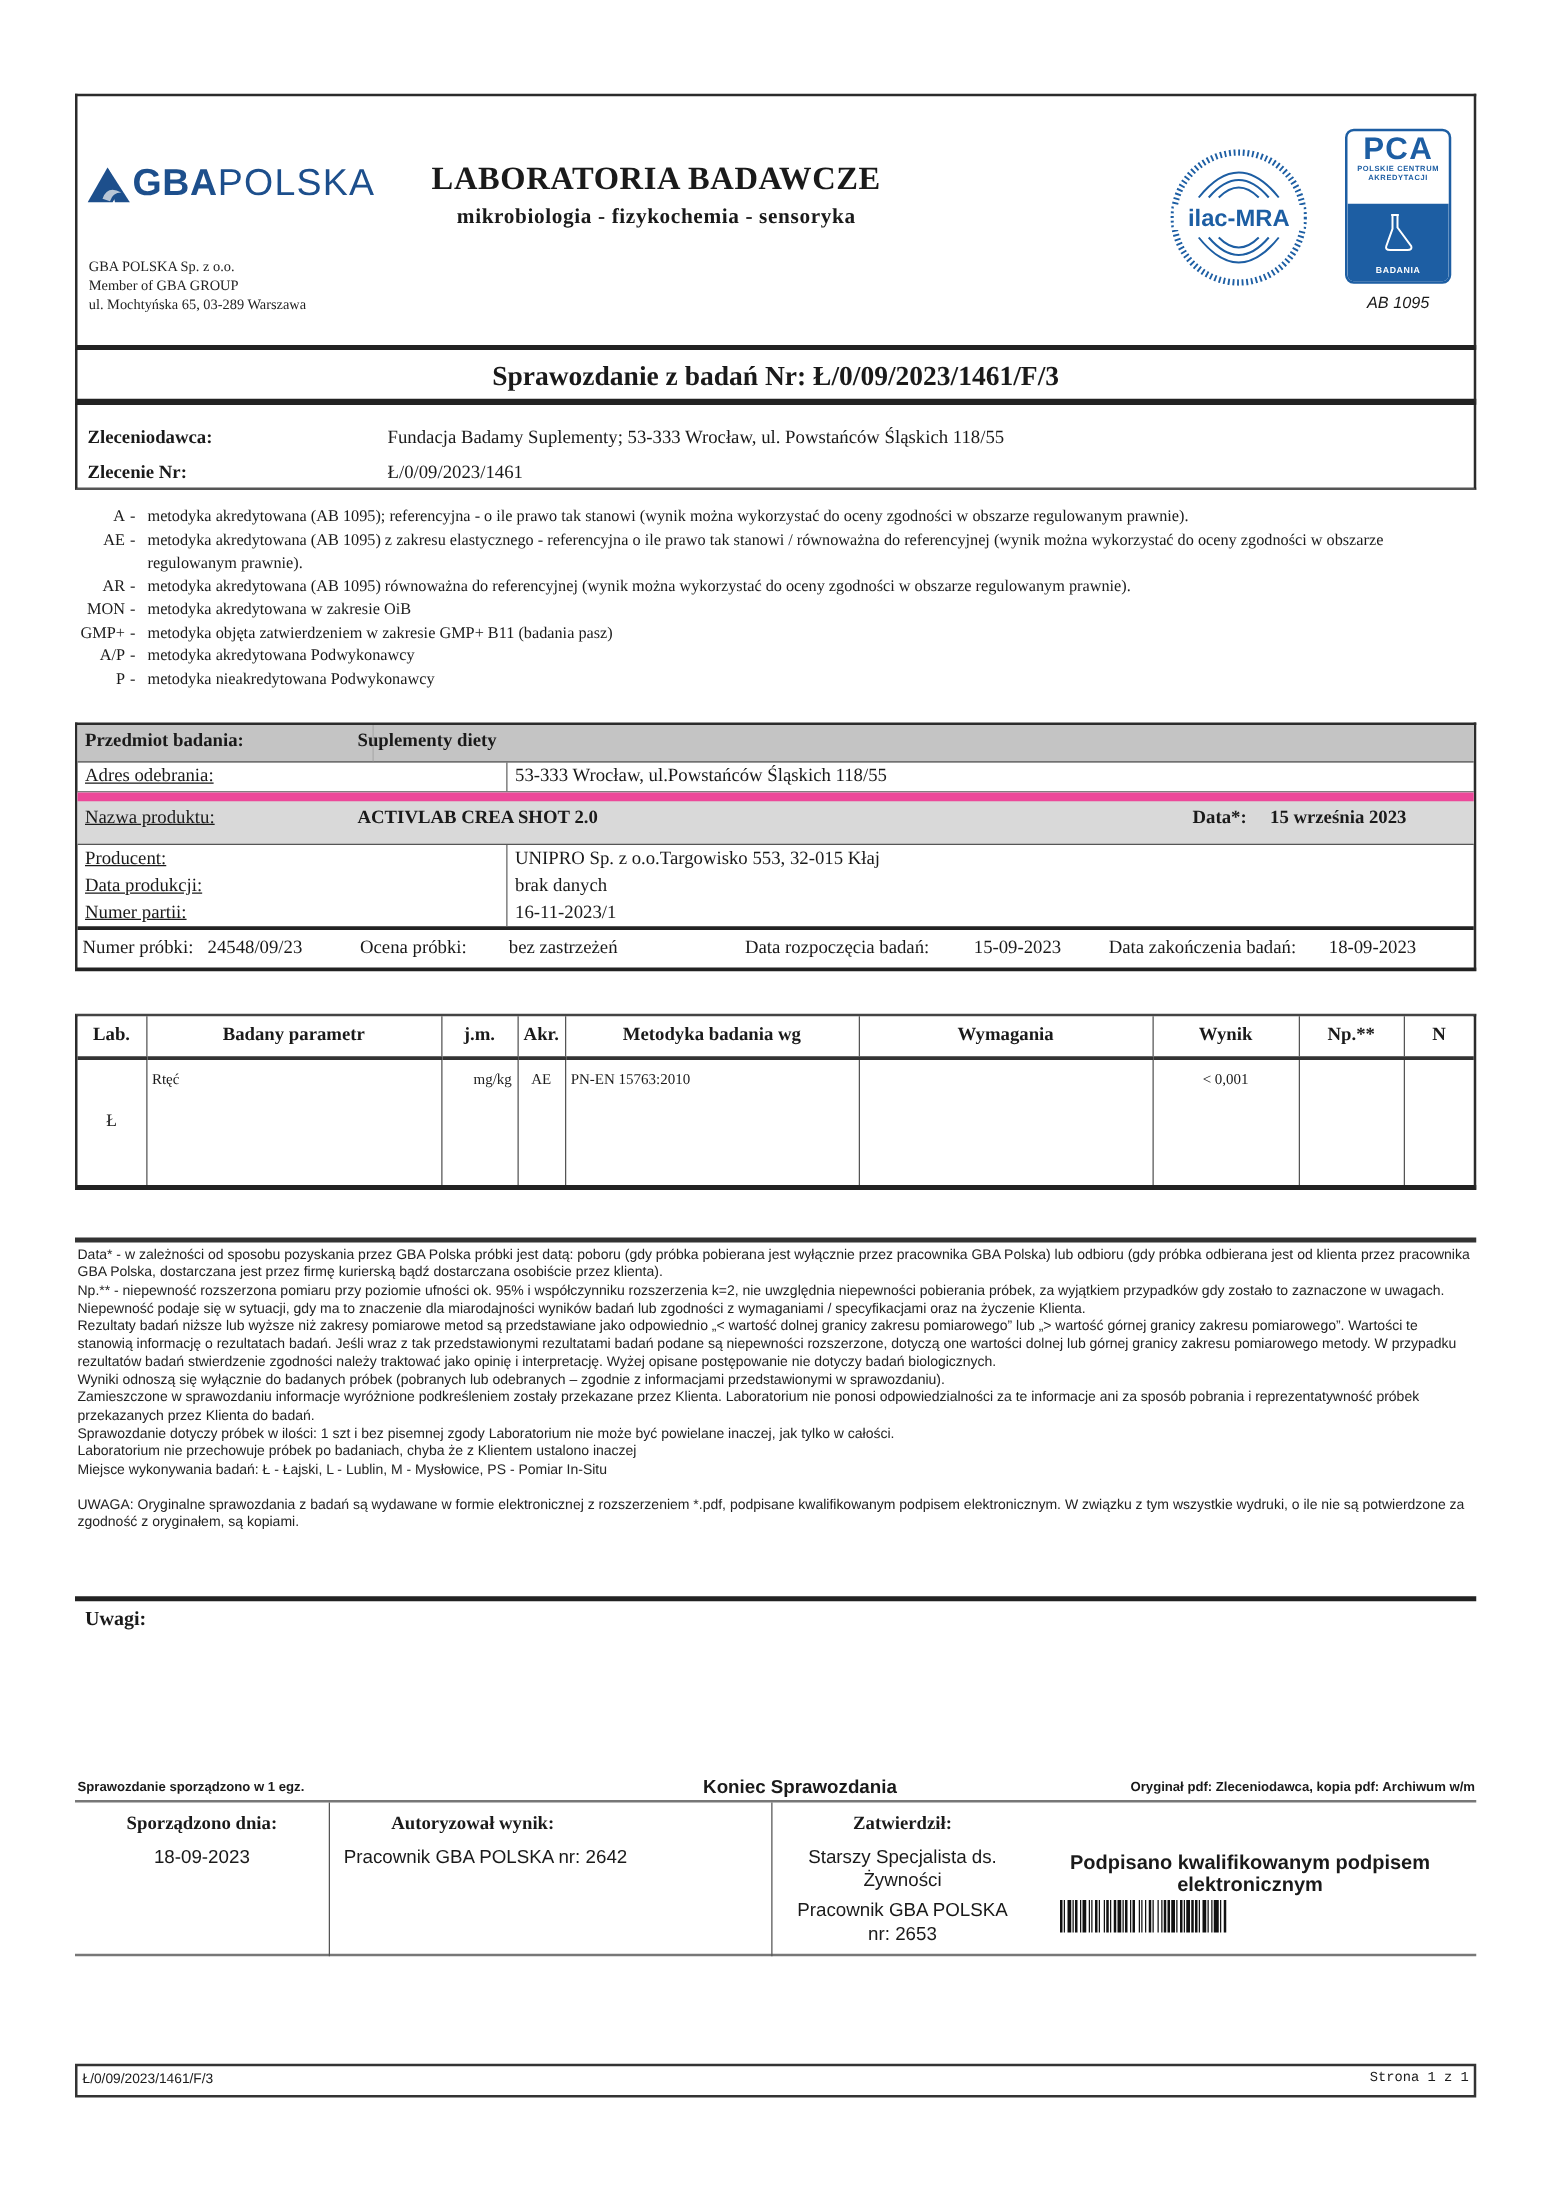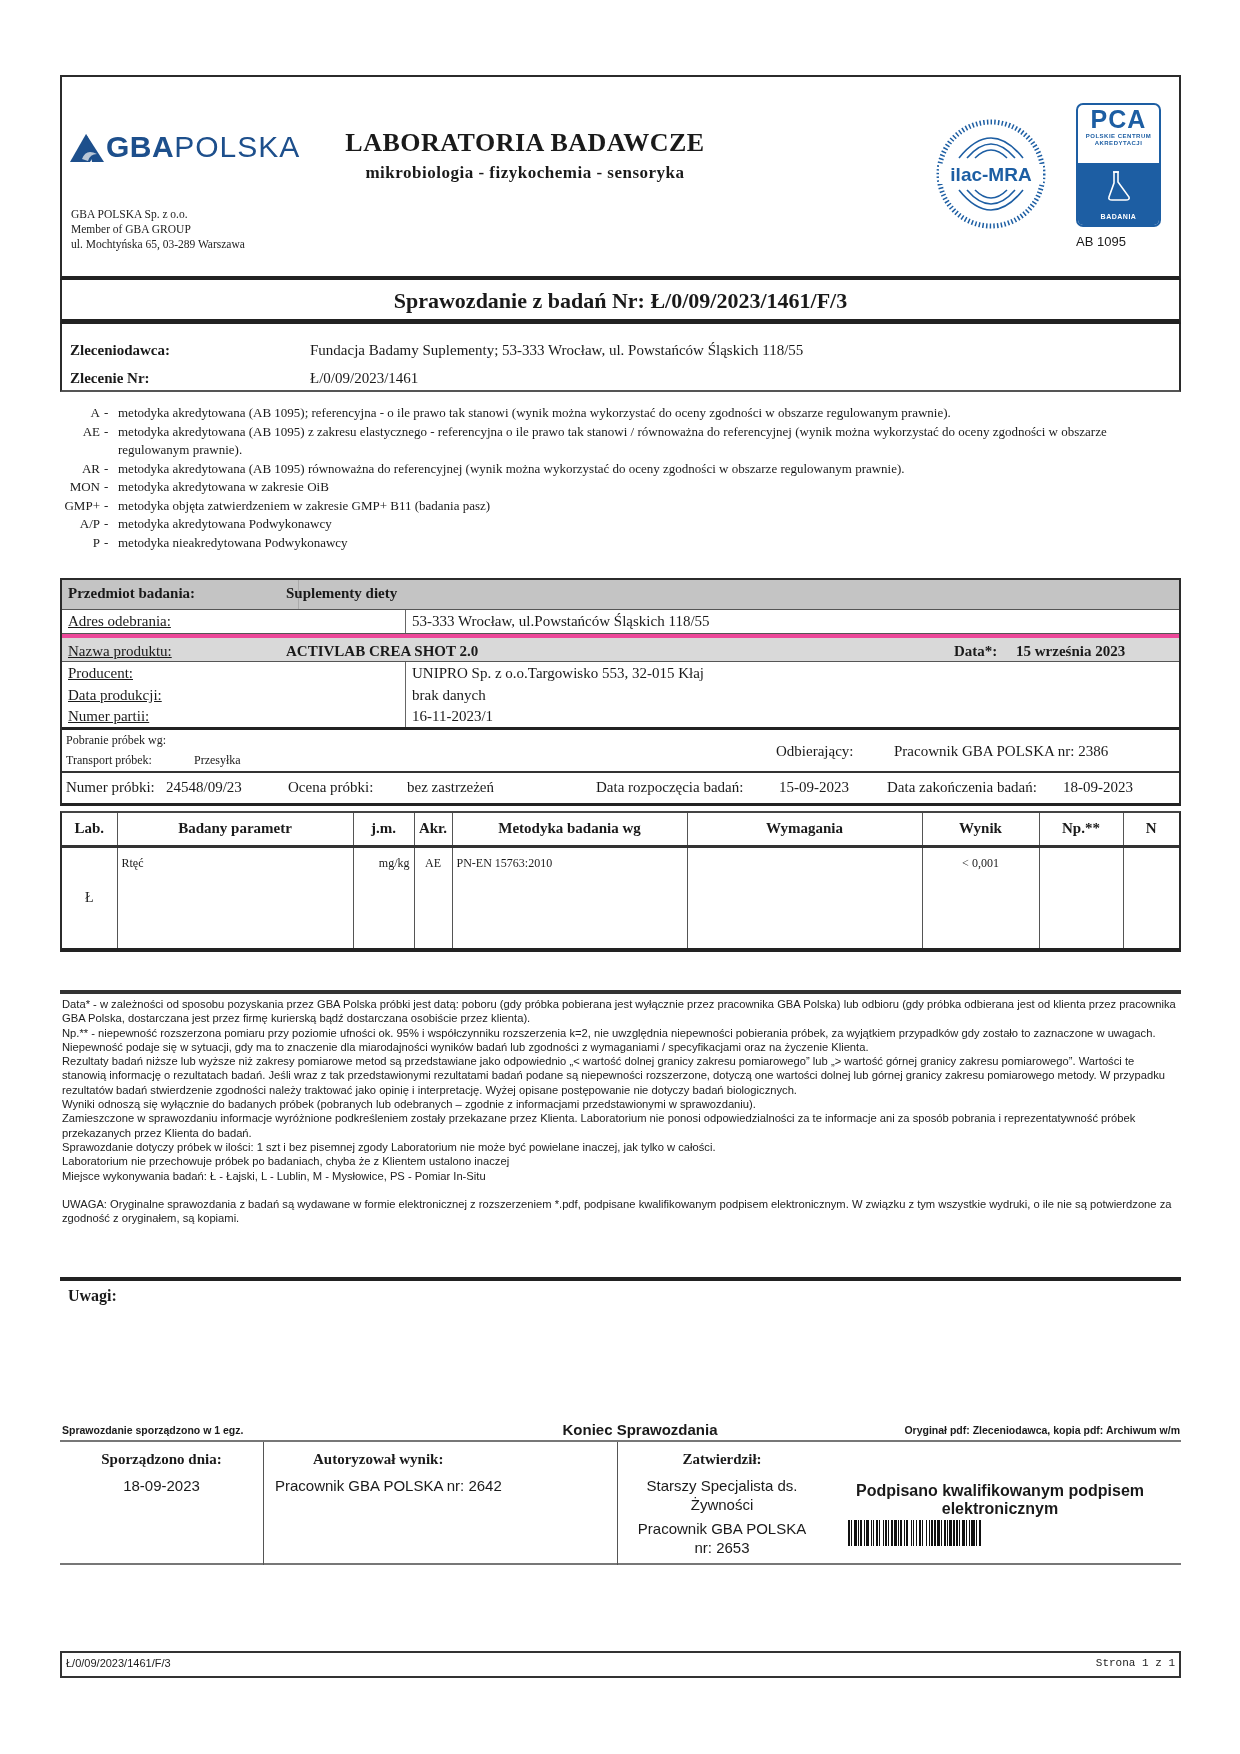--- a/index.html
+++ b/index.html
@@ -15,21 +15,21 @@
   #company-info { left: 71px; top: 207px; font-size: 11.5px; line-height: 15px; color: #222; }
   #lab-title { left: 300px; top: 128px; width: 450px; text-align: center; font-size: 26px; font-weight: bold; letter-spacing: 0.5px; }
   #lab-subtitle { left: 300px; top: 163px; width: 450px; text-align: center; font-size: 17px; font-weight: bold; letter-spacing: 0.5px; }
   #ilac { left: 935px; top: 118px; width: 112px; height: 112px; }
   #pca { left: 1076px; top: 103px; width: 85px; height: 124px; border: 2px solid #1d5ea3; border-radius: 7px; overflow: hidden; background: #fff; }
   #pca .top { height: 48px; text-align: center; }
   #pca .pca-word { font-family: "Liberation Sans", sans-serif; font-weight: bold; font-size: 25px; color: #1d5ea3; line-height: 28px; letter-spacing: 1px; }
   #pca .pca-sub { font-family: "Liberation Sans", sans-serif; font-weight: bold; font-size: 6px; color: #1d5ea3; line-height: 7px; letter-spacing: 0.5px; }
   #pca .bottom { position: absolute; left: 0; top: 58px; width: 100%; height: 64px; background: #1d5ea3; text-align: center; }
   #pca .badania { position: absolute; bottom: 7px; width: 100%; text-align: center; font-family: "Liberation Sans", sans-serif; font-weight: bold; font-size: 7px; color: #fff; letter-spacing: 0.5px; }
-  #ab-number { left: 1076px; top: 234px; width: 85px; text-align: left; font-family: "Liberation Sans", sans-serif; font-size: 13px; }
+  #ab-number { left: 1076px; top: 234px; width: 85px; text-align: center; font-family: "Liberation Sans", sans-serif; font-size: 13px; font-style: italic; }
 
   
   #title-box { left: 60px; top: 280px; width: 1121px; height: 44px; border-left: 2px solid #2b2b2b; border-right: 2px solid #2b2b2b; border-bottom: 5px solid #222; }
   #report-title { left: 60px; top: 288px; width: 1121px; text-align: center; font-family: "Liberation Sans Narrow", "Liberation Serif", serif; font-weight: bold; font-size: 22px; }
 
   
   #client-box { left: 60px; top: 324px; width: 1121px; height: 68px; border-left: 2px solid #2b2b2b; border-right: 2px solid #2b2b2b; border-bottom: 2px solid #555; }
   .client-label { left: 70px; font-weight: bold; font-size: 15px; }
   .client-value { left: 310px; font-size: 15px; }
 
@@ -189,41 +189,34 @@
   <div class="srow gray" style="height:30px">
     <span class="cell" style="left:6px;top:5px;font-weight:bold">Przedmiot badania:</span>
     <span class="vline" style="left:236px;background:#aaa"></span>
     <span class="cell" style="left:224px;top:5px;font-weight:bold">Suplementy diety</span>
   </div>
   <div class="srow" style="height:24px">
     <span class="cell u" style="left:6px;top:3px">Adres odebrania:</span>
     <span class="vline" style="left:343px"></span>
     <span class="cell" style="left:350px;top:3px">53-333 Wrocław, ul.Powstańców Śląskich 118/55</span>
   </div>
-  <div class="srow lgray" style="height:28px;border-top:4px solid #ec4899">
+  <div class="srow lgray" style="height:42px;border-top:7px solid #ec4899">
     <span class="cell u" style="left:6px;top:5px">Nazwa produktu:</span>
     <span class="cell" style="left:224px;top:5px;font-weight:bold">ACTIVLAB CREA SHOT 2.0</span>
     <span class="cell" style="left:892px;top:5px;font-weight:bold">Data*:</span>
     <span class="cell" style="left:954px;top:5px;font-weight:bold">15 września 2023</span>
   </div>
   <div class="srow" style="height:68px;border-bottom:3px solid #222">
     <span class="vline" style="left:343px"></span>
     <span class="cell u" style="left:6px;top:3px">Producent:</span>
     <span class="cell" style="left:350px;top:3px">UNIPRO Sp. z o.o.Targowisko 553, 32-015 Kłaj</span>
     <span class="cell u" style="left:6px;top:25px">Data  produkcji:</span>
     <span class="cell" style="left:350px;top:25px">brak danych</span>
     <span class="cell u" style="left:6px;top:46px">Numer partii:</span>
     <span class="cell" style="left:350px;top:46px">16-11-2023/1</span>
-  </div>
-  <div class="srow" style="height:43px;border-bottom:2px solid #333">
-    <span class="cell" style="left:4px;top:3px;font-size:12px">Pobranie próbek wg:</span>
-    <span class="cell" style="left:4px;top:23px;font-size:12px">Transport próbek:</span>
-    <span class="cell" style="left:132px;top:23px;font-size:12px">Przesyłka</span>
-    <span class="cell" style="left:714px;top:13px">Odbierający:</span>
-    <span class="cell" style="left:832px;top:13px">Pracownik GBA POLSKA nr: 2386</span>
   </div>
   <div class="srow" style="height:30px;border-bottom:none">
     <span class="cell" style="left:4px;top:6px">Numer próbki:</span>
     <span class="cell" style="left:104px;top:6px">24548/09/23</span>
     <span class="cell" style="left:226px;top:6px">Ocena próbki:</span>
     <span class="cell" style="left:345px;top:6px">bez zastrzeżeń</span>
     <span class="cell" style="left:534px;top:6px">Data rozpoczęcia badań:</span>
     <span class="cell" style="left:717px;top:6px">15-09-2023</span>
     <span class="cell" style="left:825px;top:6px">Data zakończenia badań:</span>
     <span class="cell" style="left:1001px;top:6px">18-09-2023</span>

